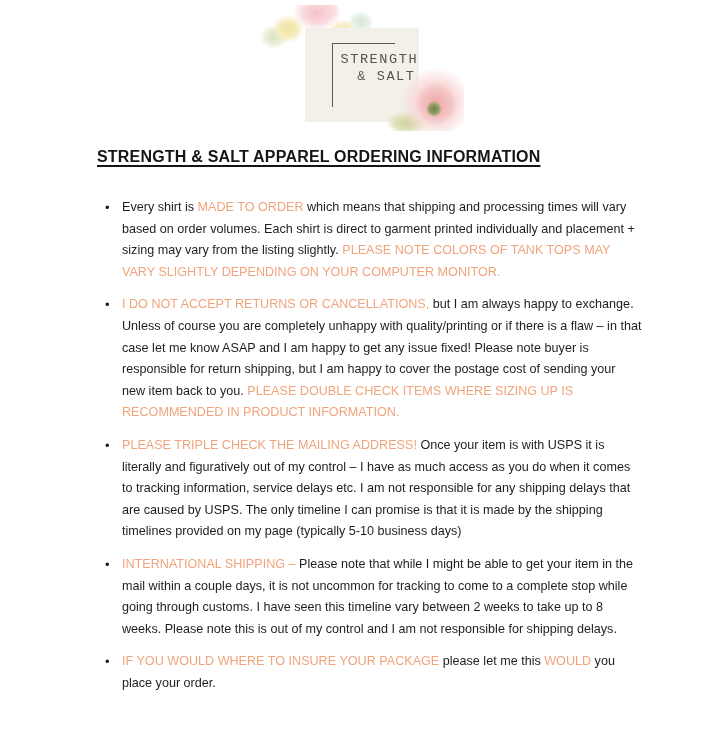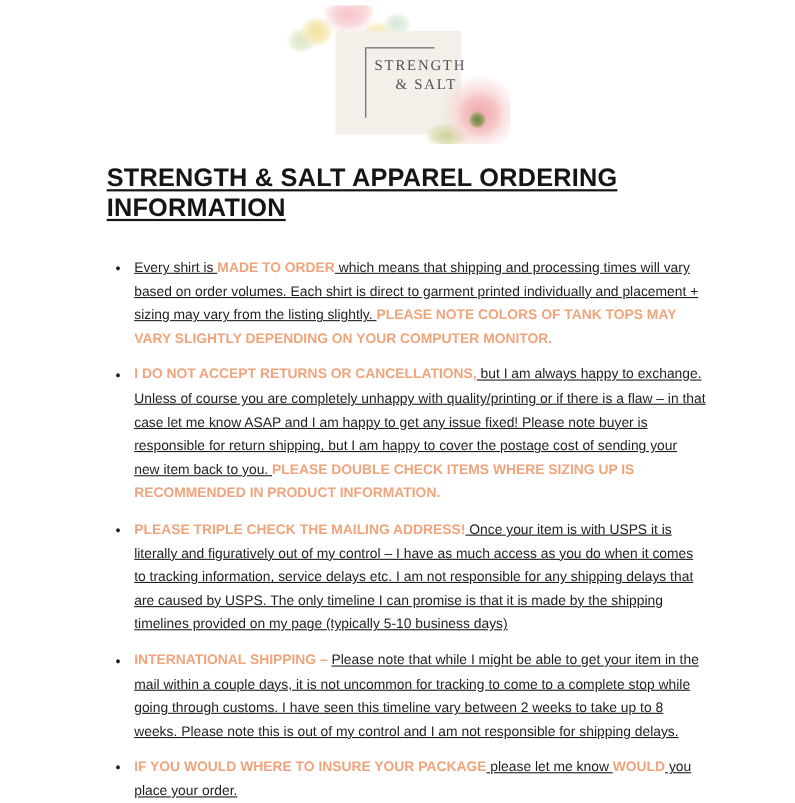--- a/index.html
+++ b/index.html
@@ -45,32 +45,32 @@
     height: 64px;
   }
   .logo-bracket::before {
     content: "";
     position: absolute;
     left: 0; top: 0;
     width: 62px; height: 1px;
     background: #5a5a5a;
   }
   .logo-text {
-    font-family: Liberation Serif, serif;
+    font-family: Liberation Mono, monospace;
     color: #55534f;
     font-size: 13.5px;
     letter-spacing: 1.6px;
     text-align: right;
     line-height: 17px;
   }
 
   
   .doc-title {
     margin: 17px 0 0 97px;
-    font-size: 23px;
+    font-size: 16px;
     font-weight: bold;
     letter-spacing: 0.2px;
     color: #151515;
     text-decoration: underline;
     text-decoration-thickness: 2px;
     text-underline-offset: 3px;
   }
 
   
   .bullets {
@@ -88,23 +88,23 @@
   .bullets li::before {
     content: "\2022";
     position: absolute;
     left: -17px;
     top: 0;
     font-size: 13px;
     color: #1e1e1e;
   }
   .accent {
     color: var(--accent, #f0a47c);
-    font-weight: bold;
+    font-weight: normal;
   }
-  .normal { font-weight: normal; text-decoration: underline; }
+  .normal { font-weight: normal; }
 </style>
 </head>
 <body>
 
 <div class="logo-wrap">
   <div class="floral f-green-tl"></div>
   <div class="floral f-yellow-tl1"></div>
   <div class="floral f-peach-tl"></div>
   <div class="floral f-pink-tl"></div>
   <div class="floral f-yellow-tl2"></div>
@@ -122,14 +122,14 @@
   </div>
 </div>
 
 <h1 class="doc-title">STRENGTH &amp; SALT APPAREL ORDERING INFORMATION</h1>
 
 <ul class="bullets">
     <li><span class="normal">Every shirt is </span><span class="accent">MADE TO ORDER</span><span class="normal"> which means that shipping and processing times will vary based on order volumes. Each shirt is direct to garment printed individually and placement + sizing may vary from the listing slightly. </span><span class="accent">PLEASE NOTE COLORS OF TANK TOPS MAY VARY SLIGHTLY DEPENDING ON YOUR COMPUTER MONITOR.</span></li>
     <li><span class="accent">I DO NOT ACCEPT RETURNS OR CANCELLATIONS,</span><span class="normal"> but I am always happy to exchange. Unless of course you are completely unhappy with quality/printing or if there is a flaw – in that case let me know ASAP and I am happy to get any issue fixed! Please note buyer is responsible for return shipping, but I am happy to cover the postage cost of sending your new item back to you. </span><span class="accent">PLEASE DOUBLE CHECK ITEMS WHERE SIZING UP IS RECOMMENDED IN PRODUCT INFORMATION.</span></li>
     <li><span class="accent">PLEASE TRIPLE CHECK THE MAILING ADDRESS!</span><span class="normal"> Once your item is with USPS it is literally and figuratively out of my control – I have as much access as you do when it comes to tracking information, service delays etc. I am not responsible for any shipping delays that are caused by USPS. The only timeline I can promise is that it is made by the shipping timelines provided on my page (typically 5-10 business days)</span></li>
     <li><span class="accent">INTERNATIONAL SHIPPING – </span><span class="normal">Please note that while I might be able to get your item in the mail within a couple days, it is not uncommon for tracking to come to a complete stop while going through customs. I have seen this timeline vary between 2 weeks to take up to 8 weeks. Please note this is out of my control and I am not responsible for shipping delays.</span></li>
-    <li><span class="accent">IF YOU WOULD WHERE TO INSURE YOUR PACKAGE</span><span class="normal"> please let me know </span><span class="accent">WOULD</span><span class="normal"> you place your order.</span></li>
+    <li><span class="accent">IF YOU WOULD WHERE TO INSURE YOUR PACKAGE</span><span class="normal"> please let me this </span><span class="accent">WOULD</span><span class="normal"> you place your order.</span></li>
   </ul>
 
 </body></html>

